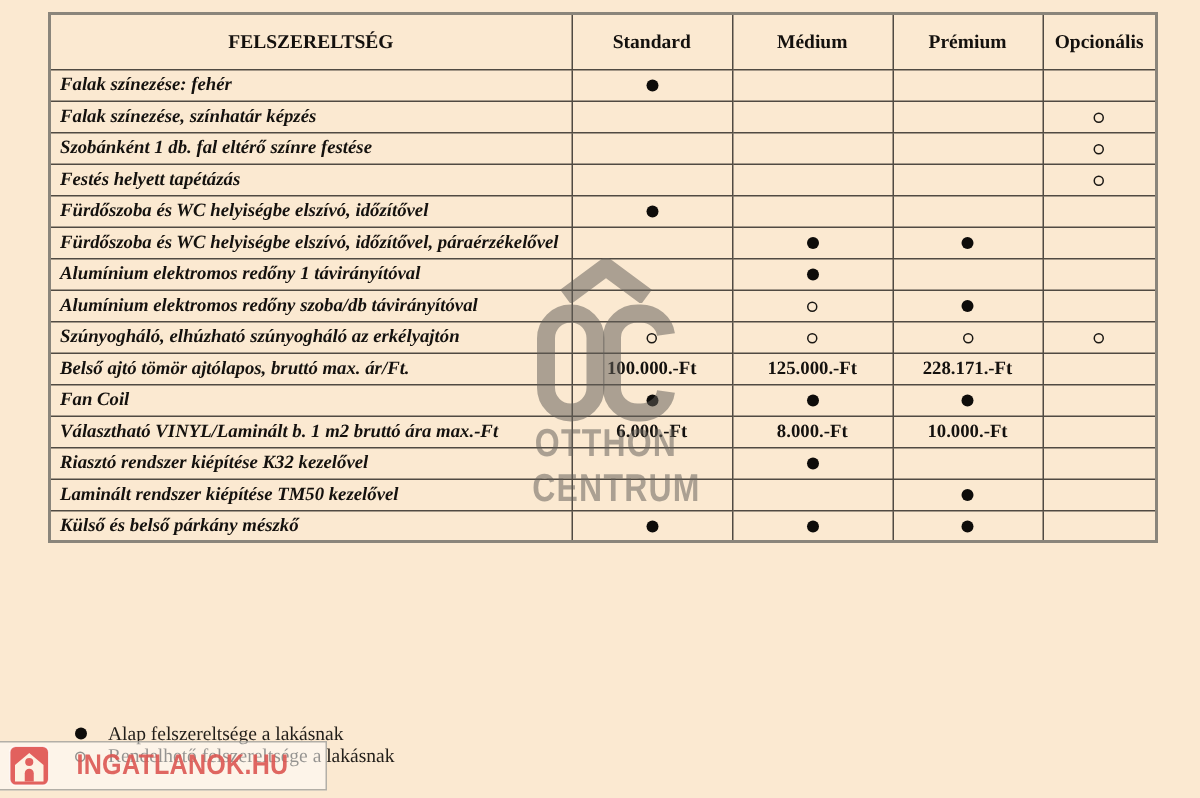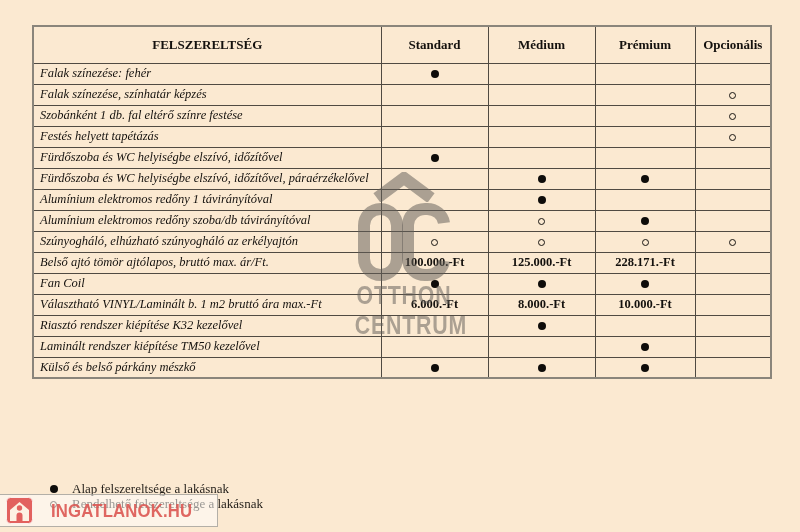--- a/index.html
+++ b/index.html
@@ -4,35 +4,35 @@
 <style>
   html,body{margin:0;padding:0;}
   body{
     width:800px;height:532px;position:relative;overflow:hidden;
     background:#fbe9d1;
     font-family:"Liberation Serif",serif;
     color:#1c1815;
   }
   
   .features-table{
-    position:absolute;left:32px;top:25px;width:738px;
+    position:absolute;left:32px;top:8px;width:738px;
     border-collapse:collapse;table-layout:fixed;
     border:2px solid #8a857b;
   }
   .features-table th,.features-table td{
     border:1px solid #504a42;
     overflow:hidden;white-space:nowrap;
   }
   .features-table thead tr{height:37px;}
   .features-table tbody tr{height:21px;}
   th.head-cell{
     font-size:13px;font-weight:bold;text-align:center;color:#14110e;
   }
   td.feature-cell{
-    font-size:12.5px;font-weight:normal;font-style:italic;
+    font-size:12.5px;font-weight:bold;font-style:italic;
     padding:0 2px 0 6px;color:#14110e;
   }
   td.value-cell{
     text-align:center;font-size:12.5px;font-weight:bold;color:#14110e;
   }
   .dot{display:inline-block;border-radius:50%;vertical-align:middle;}
   .dot.filled{width:8px;height:8px;background:#0e0c0a;}
   .dot.hollow{width:5px;height:5px;border:1.7px solid #1a1713;background:transparent;}
   
   .legend{position:absolute;left:50px;top:482px;font-size:13px;color:#221e19;}

